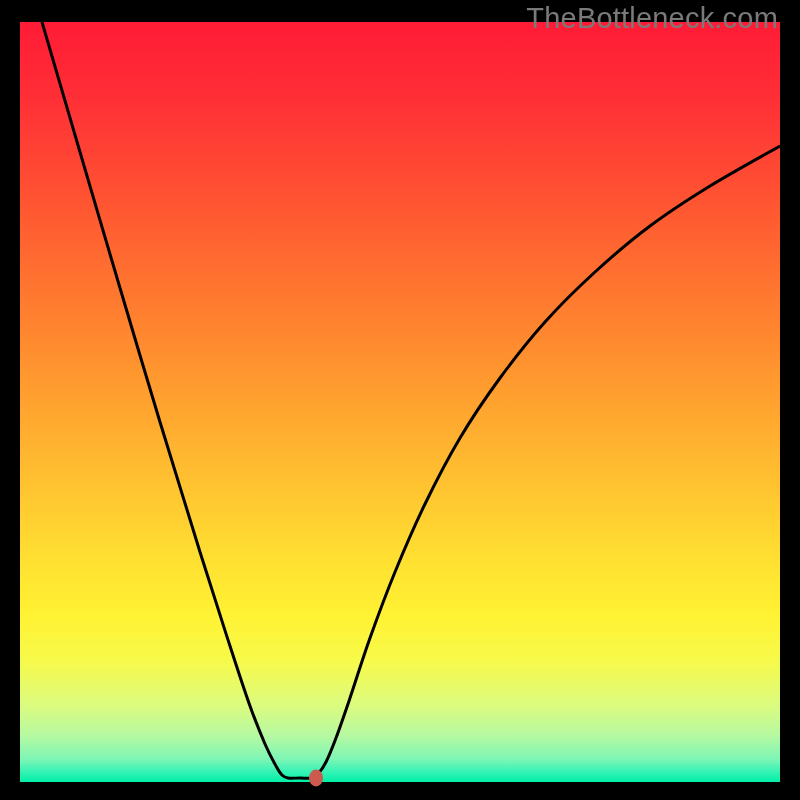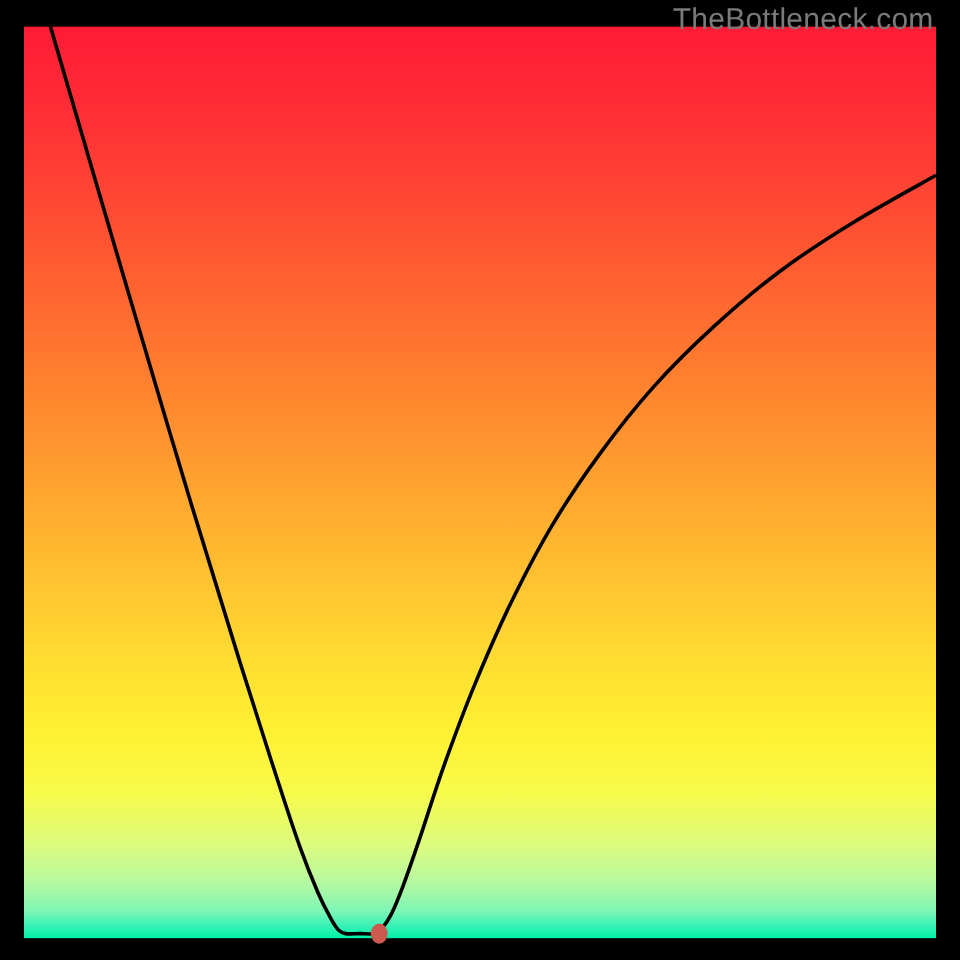--- a/index.html
+++ b/index.html
@@ -3,21 +3,21 @@
 <meta charset="utf-8">
 <style>
   * { margin: 0; padding: 0; box-sizing: border-box; }
   html, body { width: 800px; height: 800px; overflow: hidden; }
   body { background: #000; position: relative; font-family: Arial, sans-serif; }
   .watermark {
     position: absolute;
     top: 2px;
     right: 22px;
     color: #7a7a7a;
-    font-size: 25px;
+    font-size: 29px;
     font-weight: 400;
     z-index: 10;
     letter-spacing: 0.2px;
   }
   .frame {
     position: absolute;
     left: 20px;
     top: 22px;
     width: 760px;
     height: 760px;

